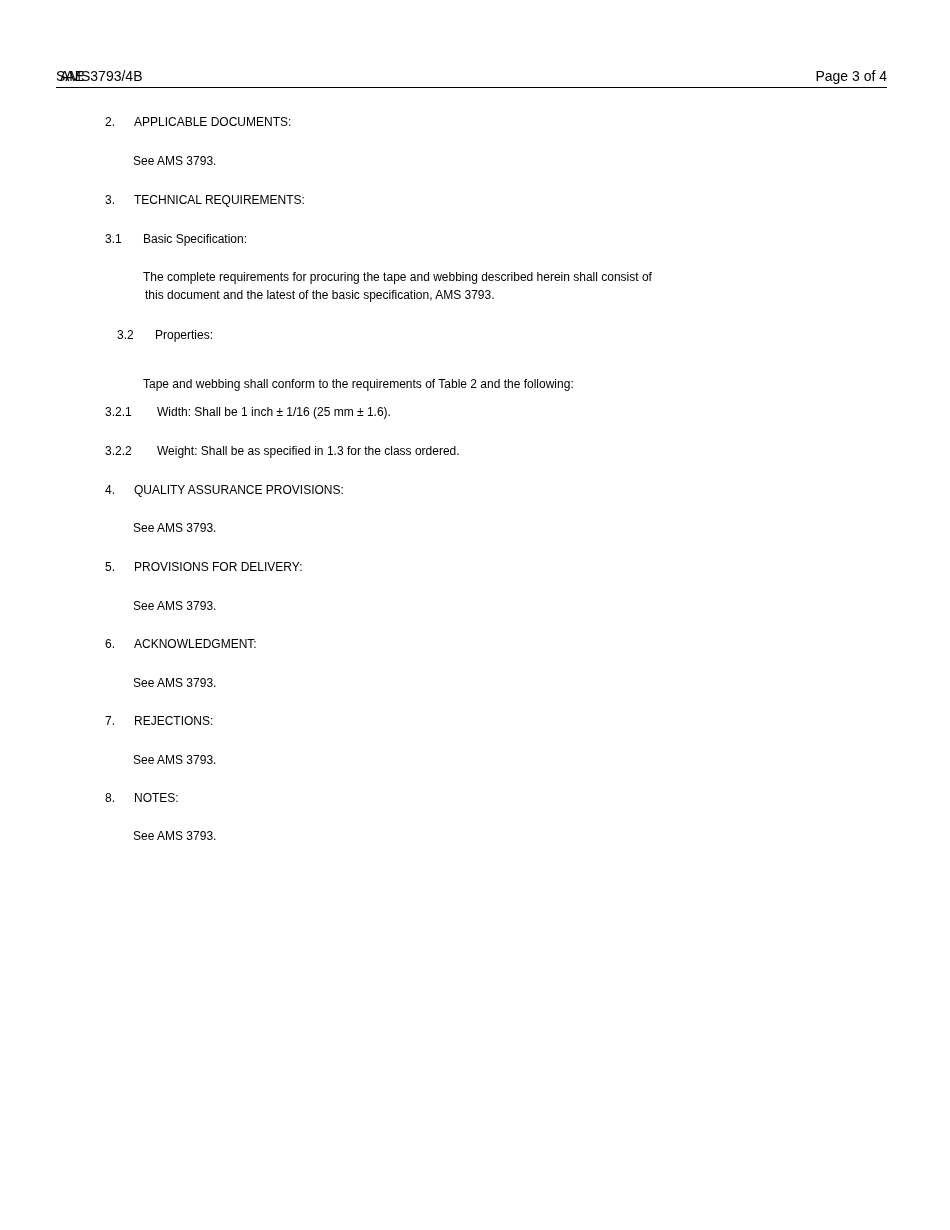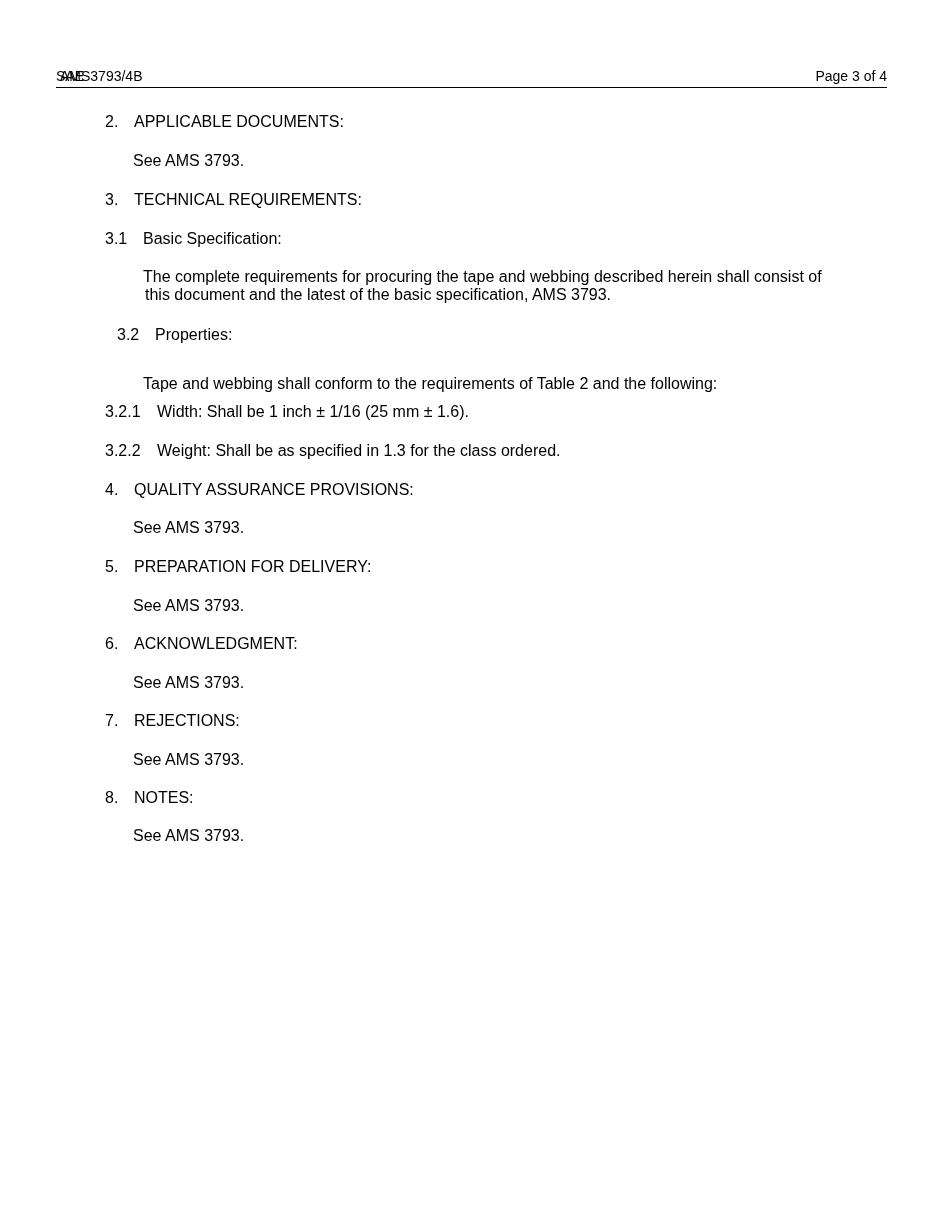--- a/index.html
+++ b/index.html
@@ -4,21 +4,21 @@
 <style>
   html, body { margin: 0; padding: 0; background: #ffffff; }
   body { width: 950px; height: 1230px; position: relative; overflow: hidden;
          font-family: "Liberation Sans", sans-serif; color: #000; }
   .header { position: absolute; left: 56px; top: 66px; width: 831px; height: 21px;
             border-bottom: 1.5px solid #000; font-size: 14px; }
   .header span { position: absolute; top: 0; line-height: 21px; }
   .h-left { left: 0; }
   .h-center { left: 4px; right: 0; text-align: left; }
   .h-right { right: 0; }
-  .line { position: absolute; font-size: 16px; line-height: 20px; white-space: nowrap; }
+  .line { position: absolute; font-size: 12px; line-height: 20px; white-space: nowrap; }
   .num { display: inline-block; }
 </style>
 </head>
 <body>
 
 <div class="header">
   <span class="h-left">SAE</span>
   <span class="h-center">AMS3793/4B</span>
   <span class="h-right">Page 3 of 4</span>
 </div>
@@ -50,21 +50,21 @@
 <div class="line" style="left:105px; top:441px;">
   <span class="num" style="width:52px">3.2.2</span><span>Weight:  Shall be as specified in 1.3 for the class ordered.</span>
 </div>
 
 <div class="line" style="left:105px; top:480px;">
   <span class="num" style="width:29px">4.</span><span>QUALITY ASSURANCE PROVISIONS:</span>
 </div>
 <div class="line" style="left:133px; top:518px;">See AMS 3793.</div>
 
 <div class="line" style="left:105px; top:557px;">
-  <span class="num" style="width:29px">5.</span><span>PREPARATION FOR DELIVERY:</span>
+  <span class="num" style="width:29px">5.</span><span>PROVISIONS FOR DELIVERY:</span>
 </div>
 <div class="line" style="left:133px; top:596px;">See AMS 3793.</div>
 
 <div class="line" style="left:105px; top:634px;">
   <span class="num" style="width:29px">6.</span><span>ACKNOWLEDGMENT:</span>
 </div>
 <div class="line" style="left:133px; top:673px;">See AMS 3793.</div>
 
 <div class="line" style="left:105px; top:711px;">
   <span class="num" style="width:29px">7.</span><span>REJECTIONS:</span>

